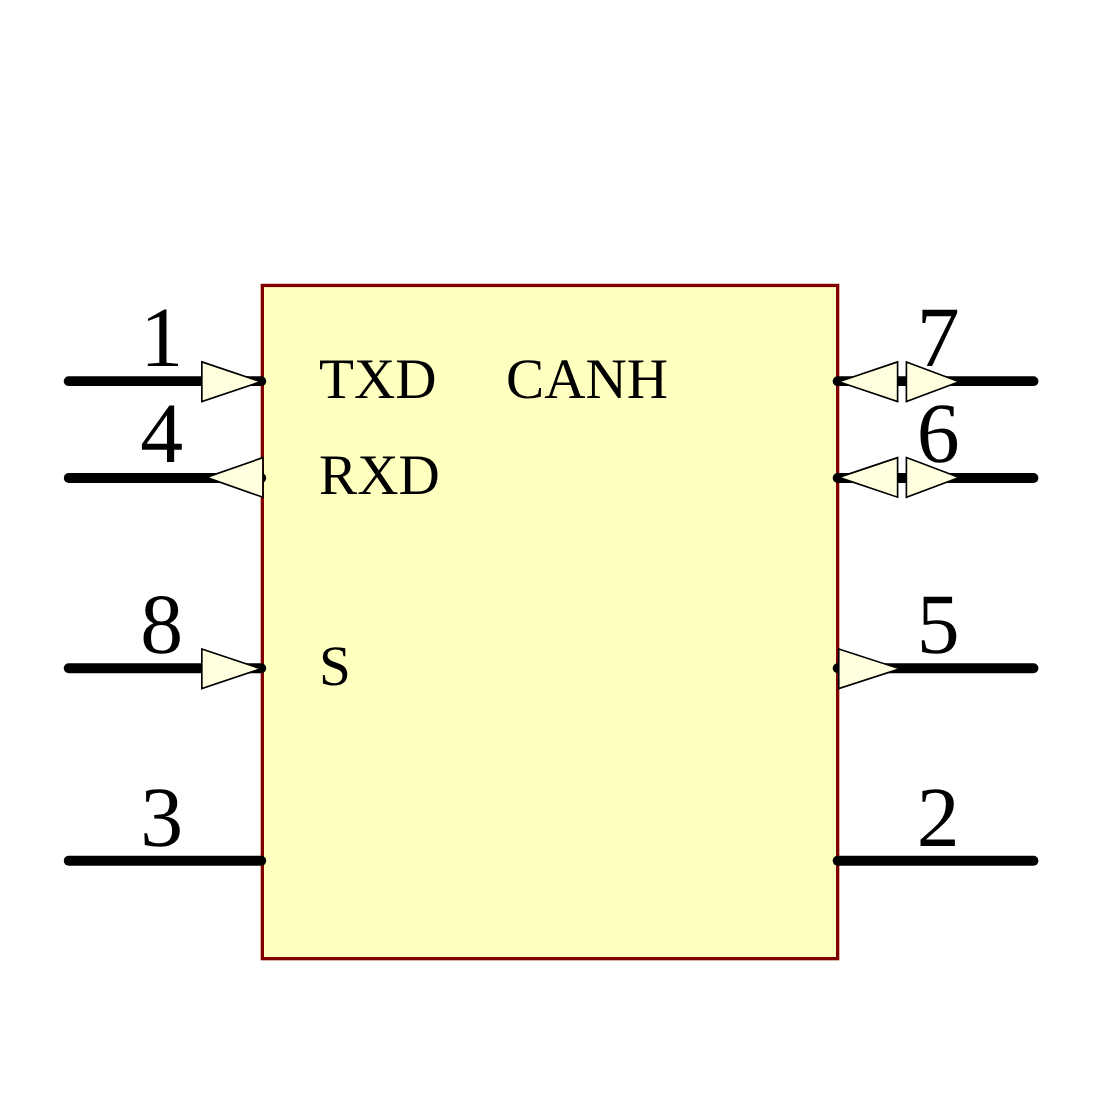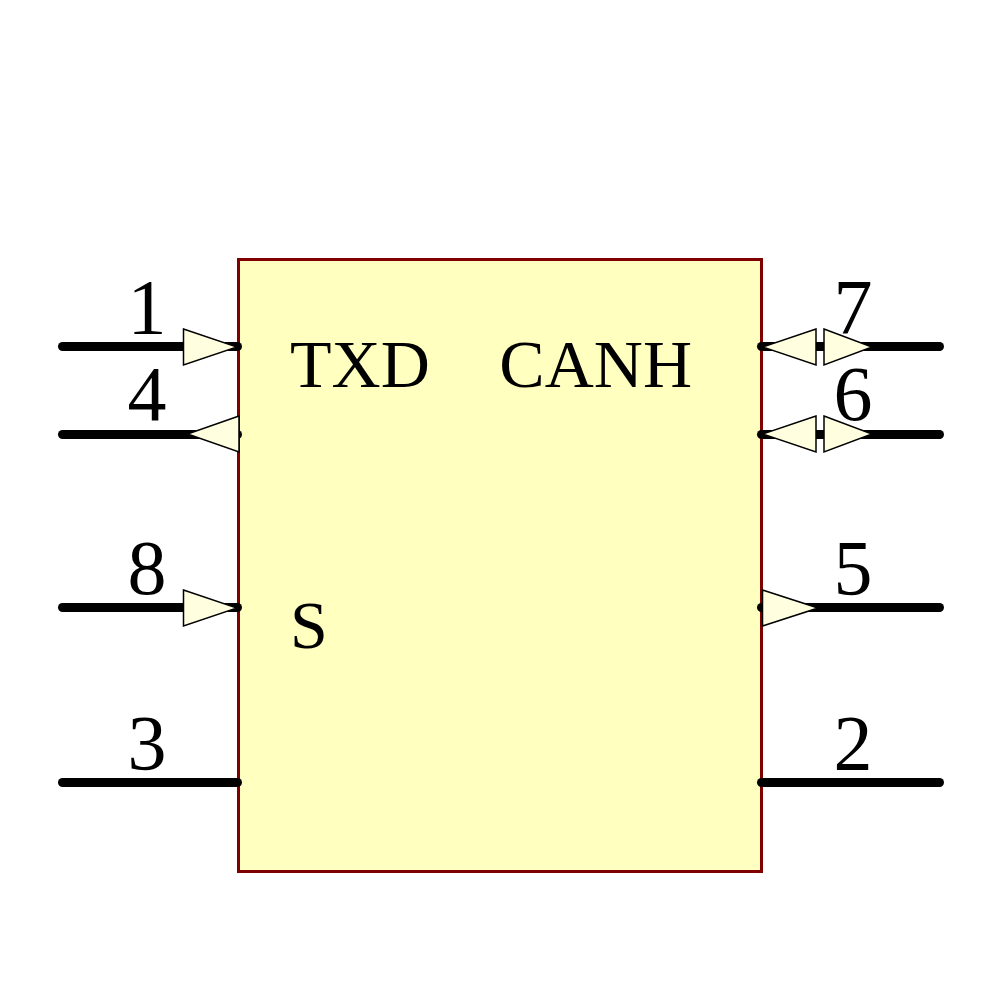--- a/index.html
+++ b/index.html
@@ -43,47 +43,47 @@
     width: 120px;
     font-size: 78px;
     line-height: 78px;
     text-align: center;
     white-space: nowrap;
   }
   .pin-number.numleft  { left: 87px;  }
   .pin-number.numright { left: 793px; }
   .pin-label {
     position: absolute;
-    font-size: 68px;
+    font-size: 52px;
     line-height: 78px;
     white-space: nowrap;
-    margin-top: 18px;
   }
   .pin-label.lab-left  { left: 290px; }
-  .pin-label.lab-right { left: 432px; width: 260px; text-align: right; }
+  .pin-label.lab-right { left: 460px; width: 260px; text-align: left; }
 </style>
 </head>
 <body>
 
 <div class="canvas">
 
   <div class="chip-body"></div>
 
   <div class="pin-line left" style="top:342px"></div>
   <svg class="arrow-svg" style="left:182px; top:327px" width="57" height="40" viewBox="0 0 57 40">
     <polygon points="1.5,2 55,20 1.5,38" fill="#FFFFE0" stroke="#000000" stroke-width="1.5"></polygon>
   </svg>
   <span class="pin-number numleft" style="top:268px">1</span>
   <span class="pin-label lab-left" style="top:307px">TXD</span>
 
   <div class="pin-line left" style="top:430px"></div>
   <svg class="arrow-svg" style="left:186px; top:414px" width="55" height="40" viewBox="0 0 55 40">
     <polygon points="53,2 1.5,20 53,38" fill="#FFFFE0" stroke="#000000" stroke-width="1.5"></polygon>
   </svg>
   <span class="pin-number numleft" style="top:355px">4</span>
+  <span class="pin-label lab-left" style="top:394px">RXD</span>
 
   <div class="pin-line left" style="top:603px"></div>
   <svg class="arrow-svg" style="left:182px; top:588px" width="57" height="40" viewBox="0 0 57 40">
     <polygon points="1.5,2 55,20 1.5,38" fill="#FFFFE0" stroke="#000000" stroke-width="1.5"></polygon>
   </svg>
   <span class="pin-number numleft" style="top:529px">8</span>
   <span class="pin-label lab-left" style="top:568px">S</span>
 
   <div class="pin-line left" style="top:778px"></div>
   <span class="pin-number numleft" style="top:704px">3</span>

